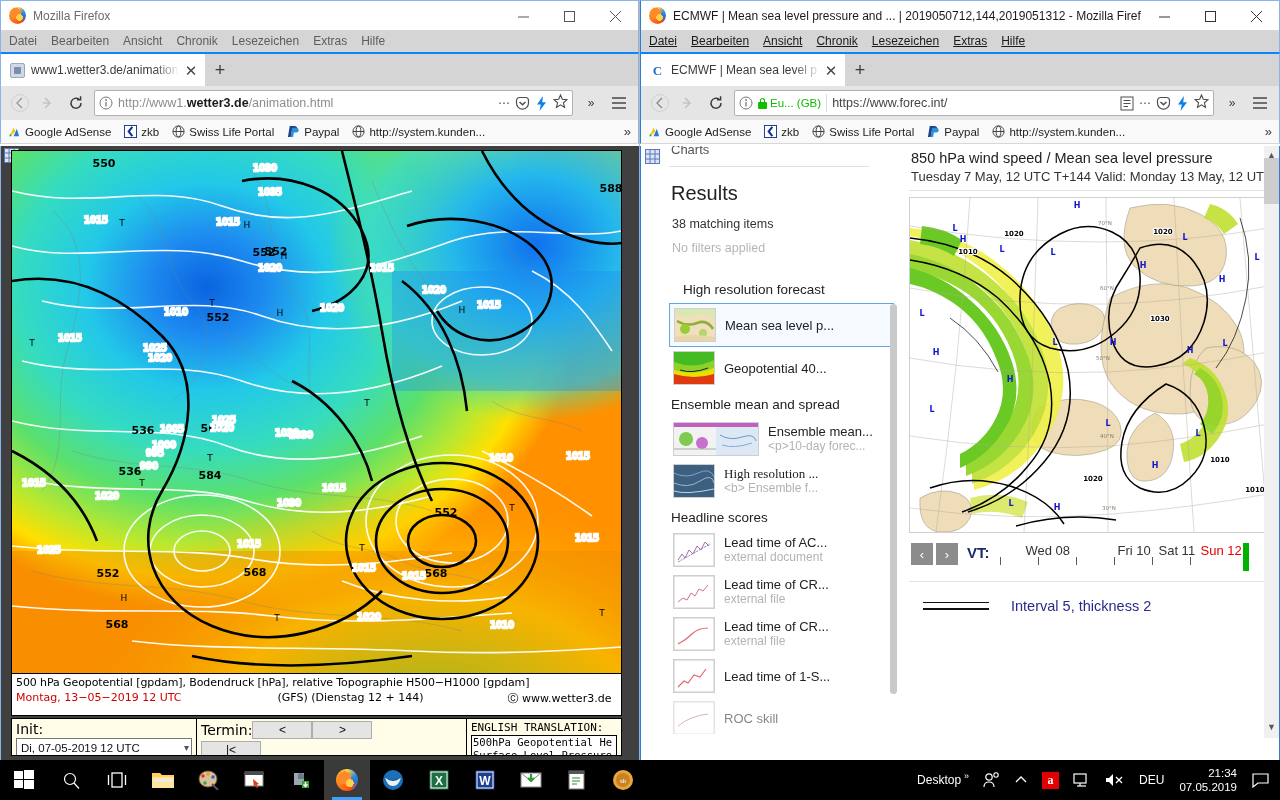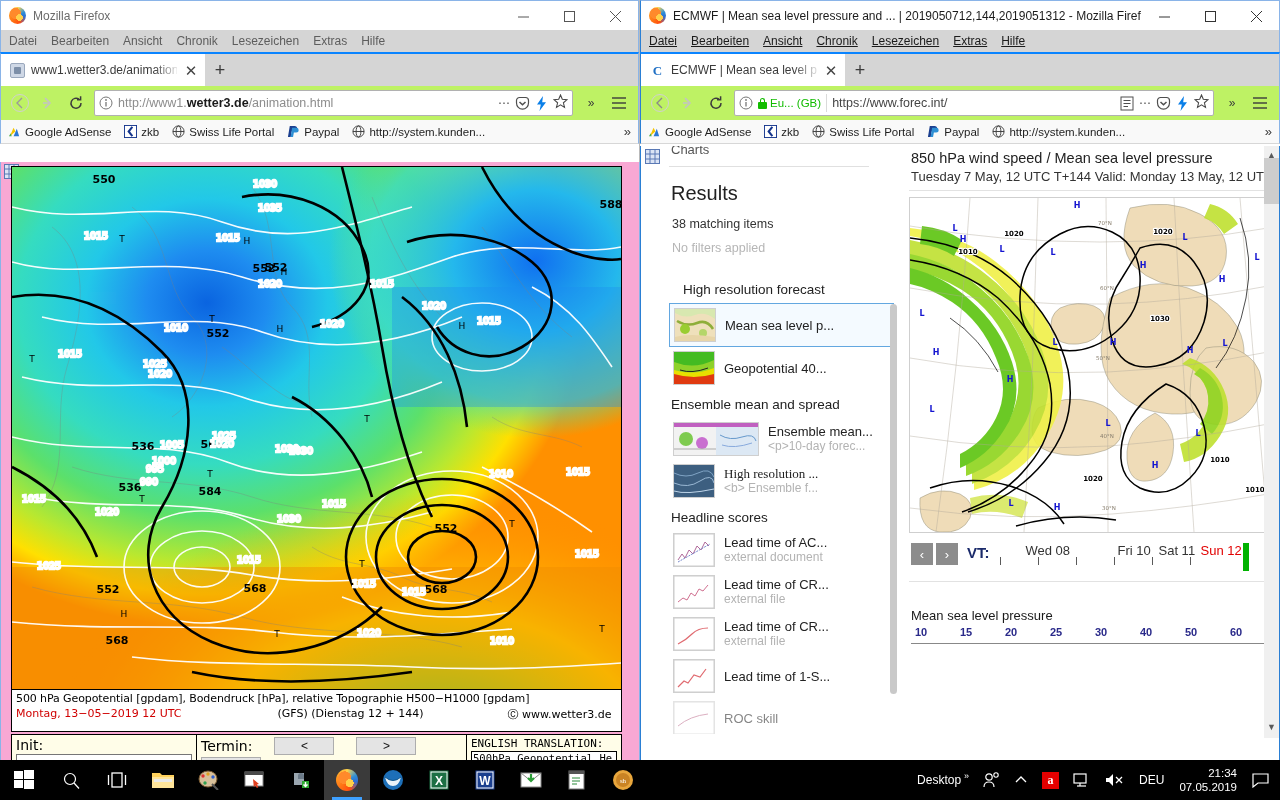--- a/index.html
+++ b/index.html
@@ -58,21 +58,21 @@
   .fav-w3 { background:#cfd8e6; border:1px solid #9aa8bd; position:relative; }
   .fav-w3:after{ content:""; position:absolute; inset:3px; background:#7d8fa8; border-radius:1px;}
   .fav-ec { background:#fff; color:#1f6fc4; font-weight:bold; font-size:13px; line-height:15px; text-align:center; font-family:"Liberation Serif",serif;}
   .tab-label { font-size:12px; color:#3a3a3a; flex:1; white-space:nowrap; overflow:hidden;
      -webkit-mask-image:linear-gradient(to right,#000 84%,rgba(0,0,0,.15)); mask-image:linear-gradient(to right,#000 84%,rgba(0,0,0,.15)); }
   .tab-close { font-size:15px; color:#444; width:16px; text-align:center; line-height:1; }
   .newtab { width:30px; height:32px; display:flex; align-items:center; justify-content:center;
             font-size:18px; color:#3a3a3a; font-weight:300; }
 
   .navbar {
-    height:34px; background:#bef264; display:flex; align-items:center; gap:2px;
+    height:34px; background:#e5e5e5; display:flex; align-items:center; gap:2px;
     padding:0 6px; border-left:1px solid #8ab4e8; border-right:1px solid #8ab4e8;
   }
   .win-right .navbar { border-left:1px solid #2a7fd4; }
   .navbtn { width:26px; height:26px; display:flex; align-items:center; justify-content:center; color:#3c3c3c; }
   .navbtn.dim { color:#c3c3c3; }
   .urlbar {
     flex:1; height:26px; background:#fff; border:1px solid #b1b1b1; border-radius:2px;
     display:flex; align-items:center; padding:0 4px; gap:5px; margin:0 3px; overflow:hidden;
   }
   .url-text { flex:1; font-size:12.5px; color:#8d8d8d; white-space:nowrap; overflow:hidden; }
@@ -91,22 +91,22 @@
     padding:0 7px; border-left:1px solid #8ab4e8; border-right:1px solid #8ab4e8;
     border-bottom:1px solid #d7d7d7;
   }
   .win-right .bookmarks { border-left:1px solid #2a7fd4; }
   .bm { display:flex; align-items:center; gap:4px; font-size:11.5px; color:#1d1d1d; white-space:nowrap; }
   .bm .gl { width:13px; height:13px; flex:0 0 auto; }
   .chev2 { margin-left:auto; font-size:13px; color:#3a3a3a; }
 
   
   .page-left {
-    position:absolute; left:0; top:162px; width:640px; height:614px;
-    background:#f9a8d4; border-left:1px solid #8ab4e8; border-right:1px solid #8ab4e8;
+    position:absolute; left:0; top:146px; width:640px; height:614px;
+    background:#404040; border-left:1px solid #8ab4e8; border-right:1px solid #8ab4e8;
     overflow:hidden;
   }
   .w3-grid-ico { position:absolute; left:3px; top:2px; width:15px; height:15px; }
   .map-box {
     position:absolute; left:10px; top:4px; width:611px; height:524px;
     border:1px solid #000; background:#6fe0c8; overflow:hidden;
   }
   .capt {
     position:absolute; left:10px; top:528px; width:611px; height:42px;
     border:1px solid #000; border-top:none; background:#fff;
@@ -541,21 +541,21 @@
     <div class="cbox cbox1">
       <div class="lbl">Init:</div>
       <div class="sel" style="margin-top:1px;">
         <span>Di, 07-05-2019 12 UTC</span>
         <span class="cv">▾</span>
       </div>
 
     </div>
 
     <div class="cbox cbox2">
-      <div style="display:flex; align-items:center; gap:22px;">
+      <div style="display:flex; align-items:center; gap:0;">
         <span class="lbl">Termin:</span>
         <span class="btnq">&lt;</span>
         <span class="btnq">&gt;</span>
       </div>
       <div style="margin-top:2px;"><span class="btnq" style="display:inline-flex;">|&lt;</span></div>
 
     </div>
 
     <div class="cbox cbox3">
       <div class="engl" style="font-size:11px;">ENGLISH TRANSLATION:</div>
@@ -995,35 +995,28 @@
           <span class="d" style="left:196px"></span>
         <span class="t" style="left:32px">Wed 08</span>
         <span class="t" style="left:124px">Fri 10</span>
         <span class="t" style="left:165px">Sat 11</span>
         <span class="t red" style="left:207px">Sun 12</span>
         <span class="now" style="left:249px"></span>
       </span>
     </div>
     <div class="ec-hr2"></div>
 
-
-    <div class="msl-block">
-      <div class="msl-title">Mean sea level pressure</div>
-      <div class="msl-ticks">
-        <span style="left:4px">10</span>
-        <span style="left:49px">15</span>
-        <span style="left:94px">20</span>
-        <span style="left:139px">25</span>
-        <span style="left:184px">30</span>
-        <span style="left:229px">40</span>
-        <span style="left:274px">50</span>
-        <span style="left:319px">60</span>
-      </div>
-      <div class="msl-bar"></div>
-    </div>
+    <div class="legend-line">
+      <span class="ll-swatch">
+          <div></div>
+          <div></div>
+        </span>
+      <span class="ll-text">Interval 5, thickness 2</span>
+    </div>
+
   </div>
 </div>
 
 <div class="ec-vscroll"></div>
 <div class="ec-vthumb"></div>
 <span class="sc-arrow" style="right:4px; top:150px;">▲</span>
 <span class="sc-arrow" style="right:4px; top:722px;">▼</span>
 <div class="ec-hscroll"></div>
 <div class="ec-hthumb"></div>
 <span class="sc-arrow" style="left:645px; bottom:3px;">◀</span>

